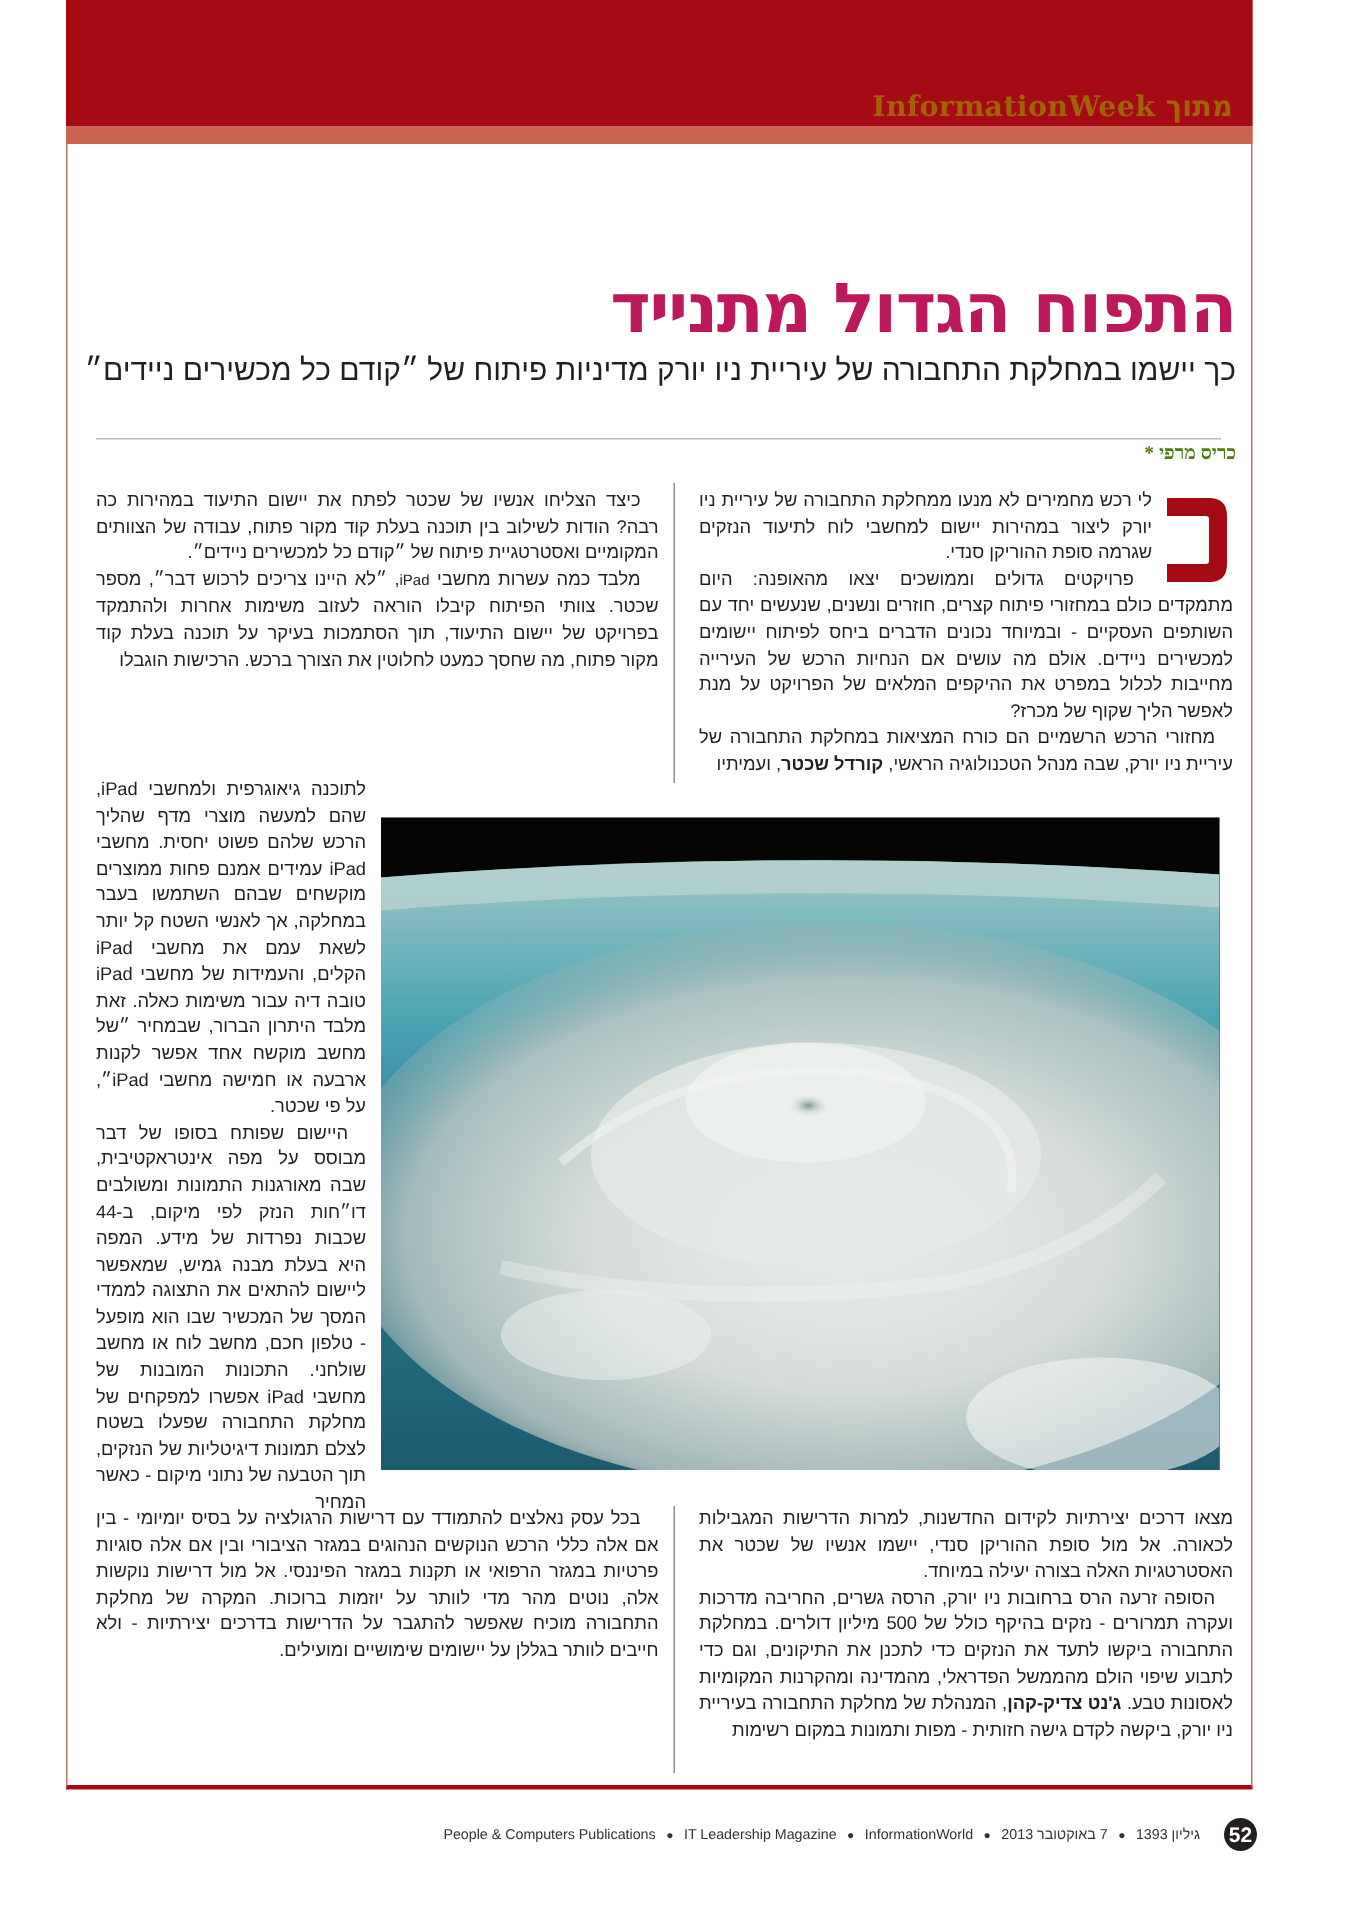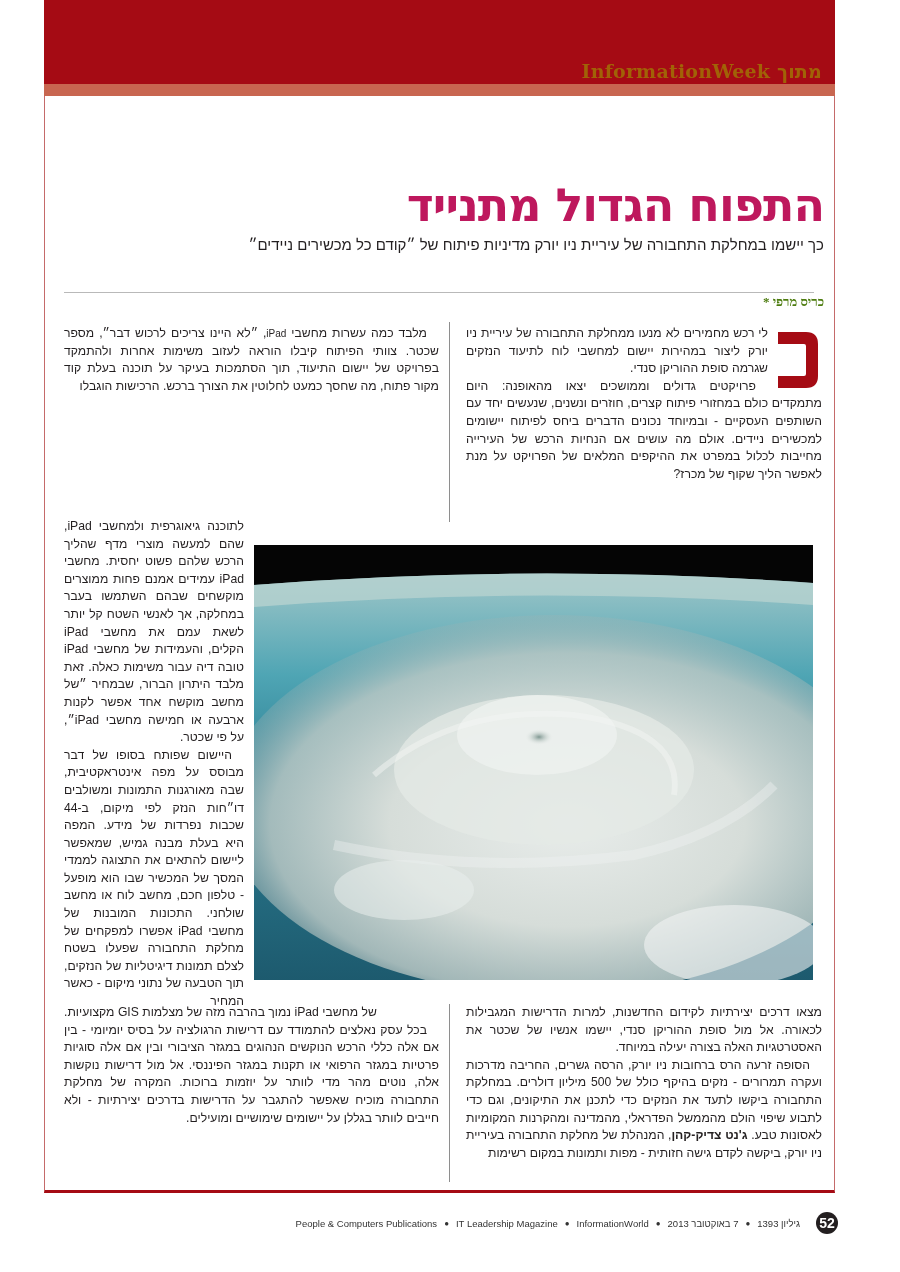--- a/index.html
+++ b/index.html
@@ -29,21 +29,21 @@
 
   .headline {
     position: absolute; right: 76px; top: 178px; width: 700px;
     direction: rtl; text-align: right;
     font-family: "DejaVu Sans", sans-serif; font-weight: 900; font-size: 46px;
     color: #be185d; letter-spacing: -1px; transform: scaleX(1.0);
   }
   .subhead {
     position: absolute; right: 76px; top: 236px; width: 760px;
     direction: rtl; text-align: right; white-space: nowrap;
-    font-family: "Liberation Sans", sans-serif; font-size: 15px; color: #231f20;
+    font-family: "Liberation Sans", sans-serif; font-size: 20px; color: #231f20;
   }
   .rule {
     position: absolute; left: 64px; top: 292px; width: 750px; height: 1px; background: #b9b9b9;
   }
   .byline {
     position: absolute; right: 76px; top: 294px;
     direction: rtl; font-family: Liberation Serif, serif; font-weight: bold;
     font-size: 13px; color: #4d7c0f;
   }
 
@@ -112,25 +112,27 @@
 <div class="byline">כריס מרפי *</div>
 
 <div class="col col-right-top">
   <div class="dropcap">
     <svg viewBox="0 0 48 64">
       <path d="M4 4 H32 Q44 4 44 16 V48 Q44 60 32 60 H4 V48 H30 Q32 48 32 46 V18 Q32 16 30 16 H4 Z" fill="#a50b14"></path>
     </svg>
   </div>
   <p class="first">לי רכש מחמירים לא מנעו ממחלקת התחבורה של עיריית ניו יורק ליצור במהירות יישום למחשבי לוח לתיעוד הנזקים שגרמה סופת ההוריקן סנדי.</p>
   <p>פרויקטים גדולים וממושכים יצאו מהאופנה: היום מתמקדים כולם במחזורי פיתוח קצרים, חוזרים ונשנים, שנעשים יחד עם השותפים העסקיים - ובמיוחד נכונים הדברים ביחס לפיתוח יישומים למכשירים ניידים. אולם מה עושים אם הנחיות הרכש של העירייה מחייבות לכלול במפרט את ההיקפים המלאים של הפרויקט על מנת לאפשר הליך שקוף של מכרז?</p>
+  <p><span>מחזורי הרכש הרשמיים הם כורח המציאות במחלקת התחבורה של עיריית ניו יורק, שבה מנהל הטכנולוגיה הראשי, </span><b>קורדל שכטר</b><span>, ועמיתיו</span></p>
 </div>
 
 <div class="divider-v" style="top:322px;height:200px;"></div>
 
 <div class="col col-left-top">
+  <p>כיצד הצליחו אנשיו של שכטר לפתח את יישום התיעוד במהירות כה רבה? הודות לשילוב בין תוכנה בעלת קוד מקור פתוח, עבודה של הצוותים המקומיים ואסטרטגיית פיתוח של ״קודם כל למכשירים ניידים״.</p>
   <p><span>מלבד כמה עשרות מחשבי </span><span class="small-latin">iPad</span><span>, ״לא היינו צריכים לרכוש דבר״, מספר שכטר. צוותי הפיתוח קיבלו הוראה לעזוב משימות אחרות ולהתמקד בפרויקט של יישום התיעוד, תוך הסתמכות בעיקר על תוכנה בעלת קוד מקור פתוח, מה שחסך כמעט לחלוטין את הצורך ברכש. הרכישות הוגבלו</span></p>
 </div>
 
 <div class="col col-left-narrow">
   <p class="noindent">לתוכנה גיאוגרפית ולמחשבי iPad, שהם למעשה מוצרי מדף שהליך הרכש שלהם פשוט יחסית. מחשבי iPad עמידים אמנם פחות ממוצרים מוקשחים שבהם השתמשו בעבר במחלקה, אך לאנשי השטח קל יותר לשאת עמם את מחשבי iPad הקלים, והעמידות של מחשבי iPad טובה דיה עבור משימות כאלה. זאת מלבד היתרון הברור, שבמחיר ״של מחשב מוקשח אחד אפשר לקנות ארבעה או חמישה מחשבי iPad״, על פי שכטר.</p>
   <p>היישום שפותח בסופו של דבר מבוסס על מפה אינטראקטיבית, שבה מאורגנות התמונות ומשולבים דו״חות הנזק לפי מיקום, ב-44 שכבות נפרדות של מידע. המפה היא בעלת מבנה גמיש, שמאפשר ליישום להתאים את התצוגה לממדי המסך של המכשיר שבו הוא מופעל - טלפון חכם, מחשב לוח או מחשב שולחני. התכונות המובנות של מחשבי iPad אפשרו למפקחים של מחלקת התחבורה שפעלו בשטח לצלם תמונות דיגיטליות של הנזקים, תוך הטבעה של נתוני מיקום - כאשר המחיר</p>
 </div>
 
 <div class="photo">
   <svg viewBox="0 0 559 435" preserveAspectRatio="none">
@@ -162,21 +164,20 @@
     <path d="M120 230 Q200 160 320 170 Q430 185 420 250" stroke="#f3f5f4" stroke-width="6" fill="none" opacity="0.5"></path>
     <path d="M80 300 Q220 330 380 310 Q470 290 520 240" stroke="#f0f3f2" stroke-width="10" fill="none" opacity="0.4"></path>
     <ellipse cx="480" cy="400" rx="90" ry="40" fill="#f2f4f3" opacity="0.6"></ellipse>
     <ellipse cx="150" cy="345" rx="70" ry="30" fill="#e9eeec" opacity="0.55"></ellipse>
   </svg>
 </div>
 
 <div class="divider-v" style="top:1004px;height:178px;"></div>
 
 <div class="col col-left-bottom">
-  <p class="noindent" style="text-align:left;">של מחשבי iPad נמוך בהרבה מזה של מצלמות GIS מקצועיות.</p>
   <p>בכל עסק נאלצים להתמודד עם דרישות הרגולציה על בסיס יומיומי - בין אם אלה כללי הרכש הנוקשים הנהוגים במגזר הציבורי ובין אם אלה סוגיות פרטיות במגזר הרפואי או תקנות במגזר הפיננסי. אל מול דרישות נוקשות אלה, נוטים מהר מדי לוותר על יוזמות ברוכות. המקרה של מחלקת התחבורה מוכיח שאפשר להתגבר על הדרישות בדרכים יצירתיות - ולא חייבים לוותר בגללן על יישומים שימושיים ומועילים.</p>
 </div>
 
 <div class="col col-right-bottom">
   <p class="noindent">מצאו דרכים יצירתיות לקידום החדשנות, למרות הדרישות המגבילות לכאורה. אל מול סופת ההוריקן סנדי, יישמו אנשיו של שכטר את האסטרטגיות האלה בצורה יעילה במיוחד.</p>
   <p><span>הסופה זרעה הרס ברחובות ניו יורק, הרסה גשרים, החריבה מדרכות ועקרה תמרורים - נזקים בהיקף כולל של 500 מיליון דולרים. במחלקת התחבורה ביקשו לתעד את הנזקים כדי לתכנן את התיקונים, וגם כדי לתבוע שיפוי הולם מהממשל הפדראלי, מהמדינה ומהקרנות המקומיות לאסונות טבע. </span><b>ג'נט צדיק-קהן</b><span>, המנהלת של מחלקת התחבורה בעיריית ניו יורק, ביקשה לקדם גישה חזותית - מפות ותמונות במקום רשימות</span></p>
 </div>
 
 <div class="footer">
   <span>People &amp; Computers Publications</span>

